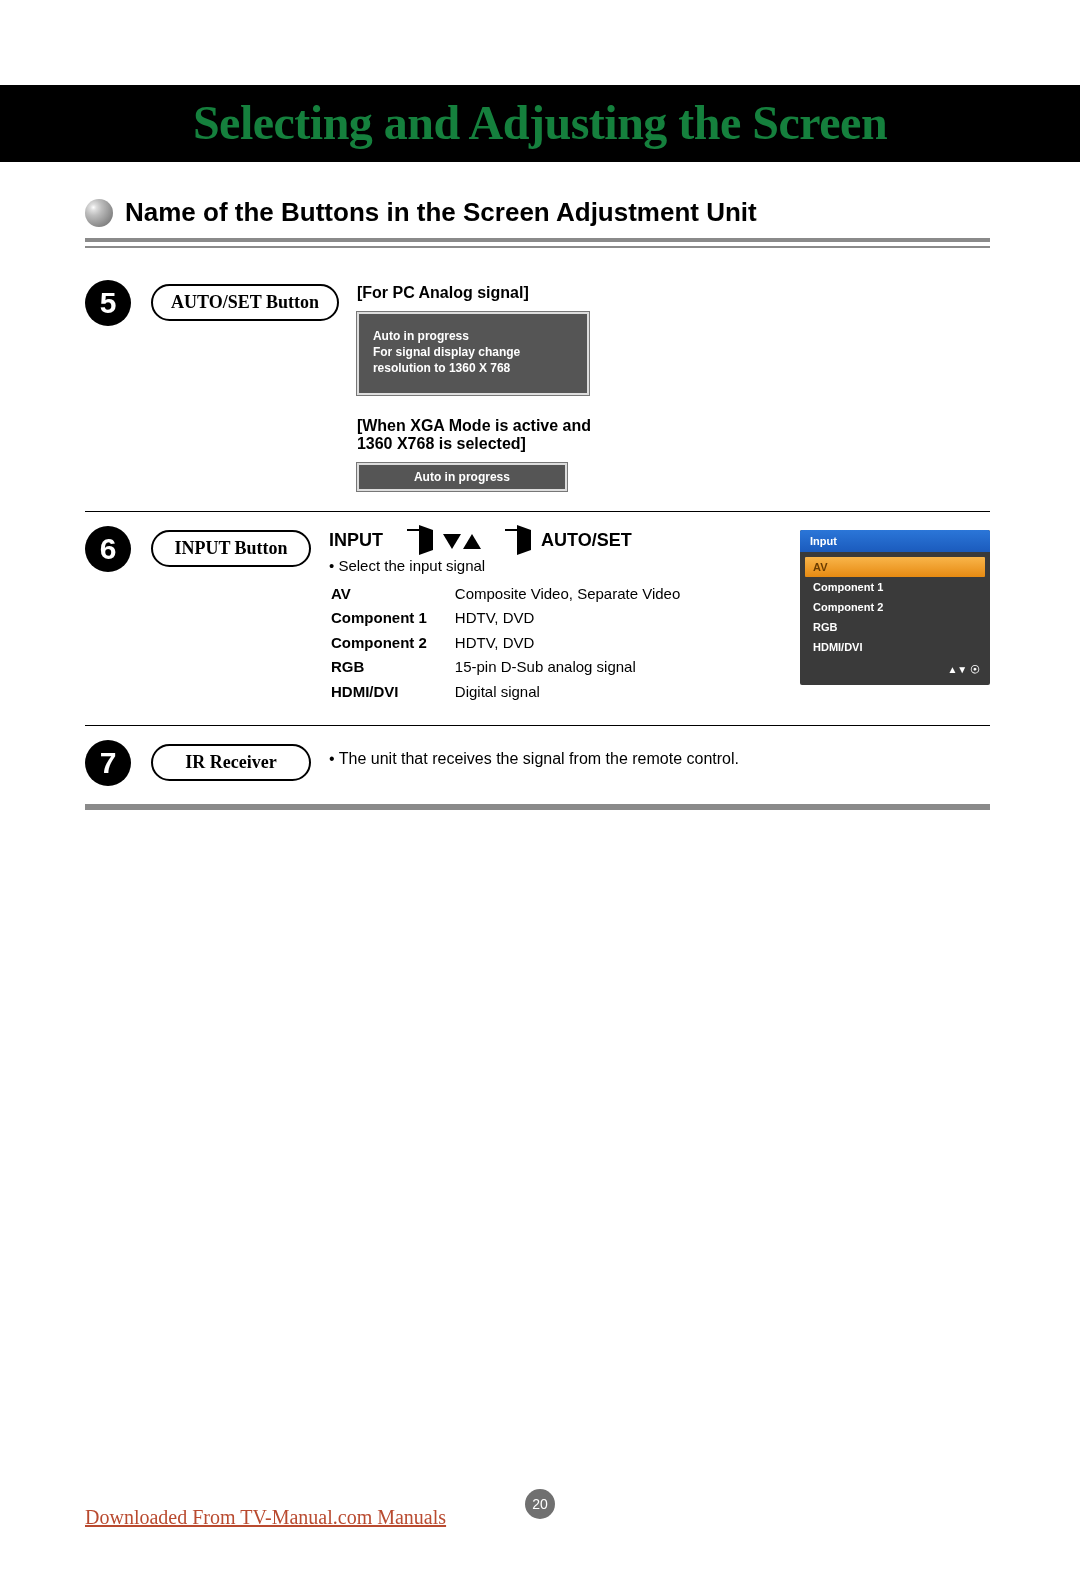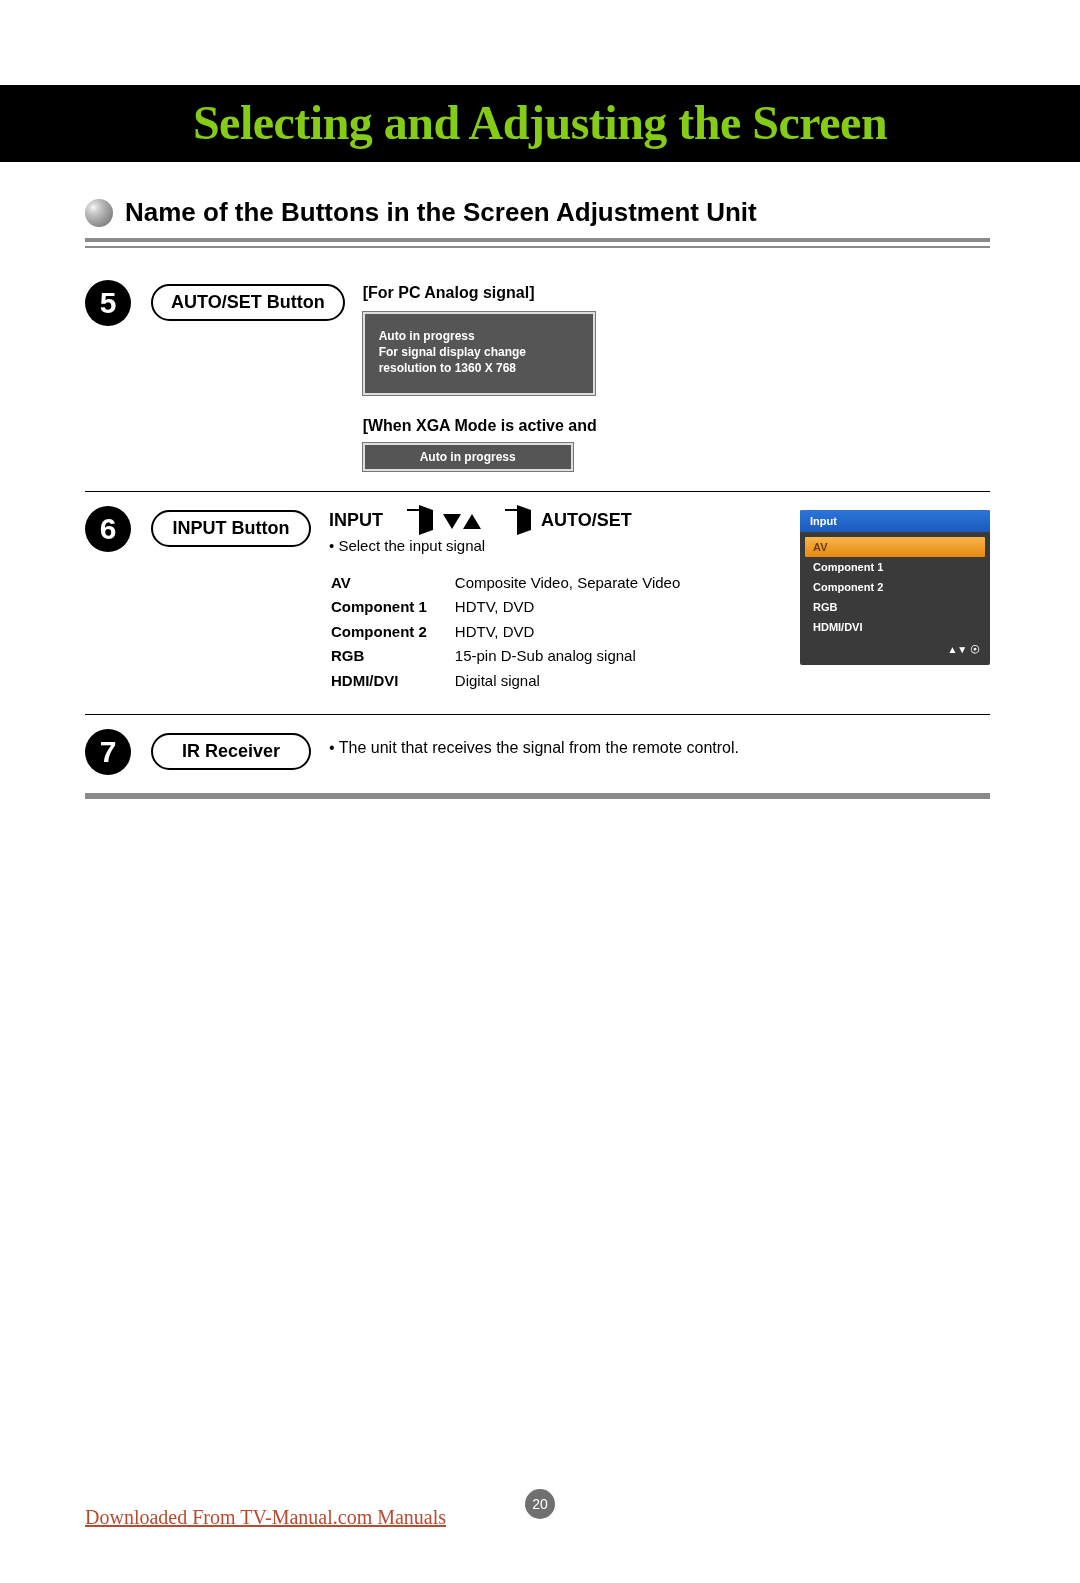--- a/index.html
+++ b/index.html
@@ -11,21 +11,21 @@
     position: relative;
   }
   .page {
     width: 100%;
     height: 100%;
     position: relative;
     padding-top: 85px;
   }
   .title-bar {
     background: #000;
-    color: #84cc16;
+    color: #15803d;
     text-align: center;
     font-family: "Times New Roman", Times, serif;
     font-size: 48px;
     font-weight: bold;
     padding: 10px 0 12px;
     letter-spacing: -0.5px;
   }
   .content {
     padding: 35px 90px 8px 85px;
   }
@@ -75,20 +75,21 @@
     border: 2px solid #000;
     border-radius: 22px;
     padding: 6px 18px;
     font-weight: bold;
     font-size: 18px;
     margin: 6px 18px 0 20px;
     flex: 0 0 auto;
     min-width: 160px;
     text-align: center;
     white-space: nowrap;
+    font-family: Liberation Serif, serif;
   }
   .details {
     flex: 1;
     font-size: 16px;
     padding-top: 6px;
   }
   .subhead {
     font-weight: bold;
     font-size: 16px;
     margin-bottom: 10px;
@@ -143,21 +144,21 @@
     border-top: 15px solid #000;
     margin-right: 2px;
   }
   .tri-up {
     border-left: 9px solid transparent;
     border-right: 9px solid transparent;
     border-bottom: 15px solid #000;
   }
   .bullet-line {
     font-size: 15px;
-    margin: 6px 0 16px;
+    margin: 6px 0 7px;
   }
   .input-table {
     font-size: 15px;
     line-height: 1.5;
   }
   .input-table td.k { font-weight: bold; padding-right: 26px; white-space: nowrap; }
   .row6-wrap { display: flex; align-items: flex-start; }
   .osd-input {
     width: 190px;
     background: #3a3a3a;
@@ -233,20 +234,21 @@
       <div class="num-circle">5</div>
       <div class="pill">AUTO/SET Button</div>
       <div class="details">
         <div class="subhead">[For PC Analog signal]</div>
         <div class="osd-dark big">
           <div>Auto in progress</div>
           <div>For signal display change</div>
           <div>resolution to 1360 X 768</div>
         </div>
         <div class="subhead" style="margin-bottom:0">[When XGA Mode is active and</div>
+        <div class="subhead"> 1360 X768 is selected]</div>
         <div class="osd-dark small">Auto in progress</div>
       </div>
     </div>
 
     <div class="row-divider"></div>
 
     <div class="row">
       <div class="num-circle">6</div>
       <div class="pill">INPUT Button</div>
       <div class="details">

